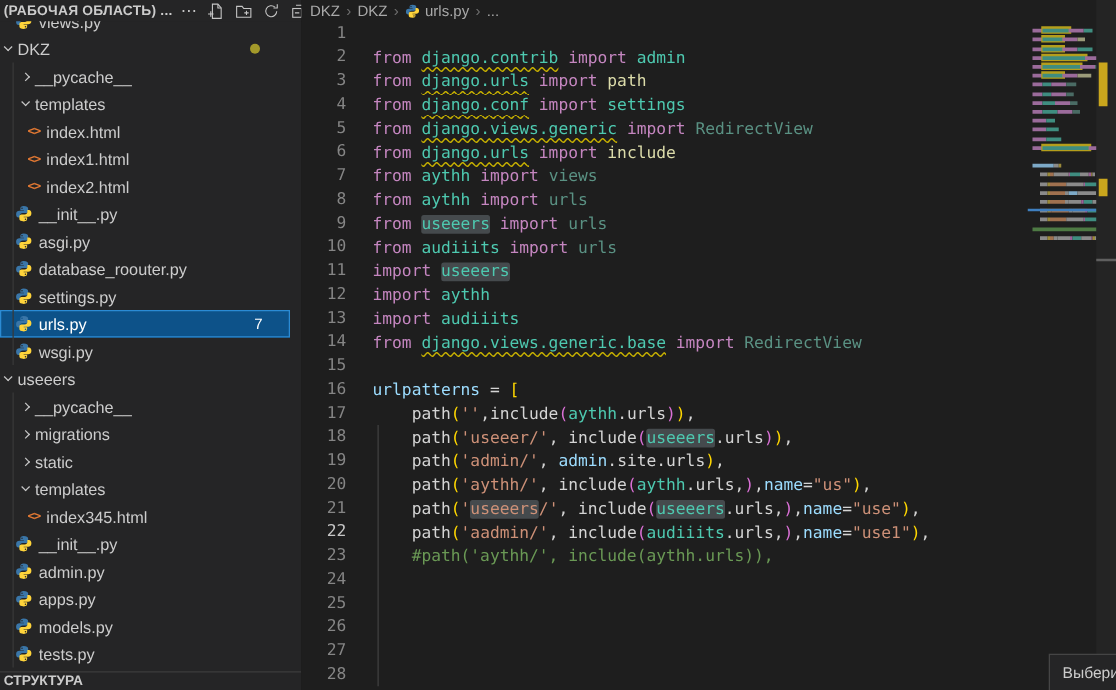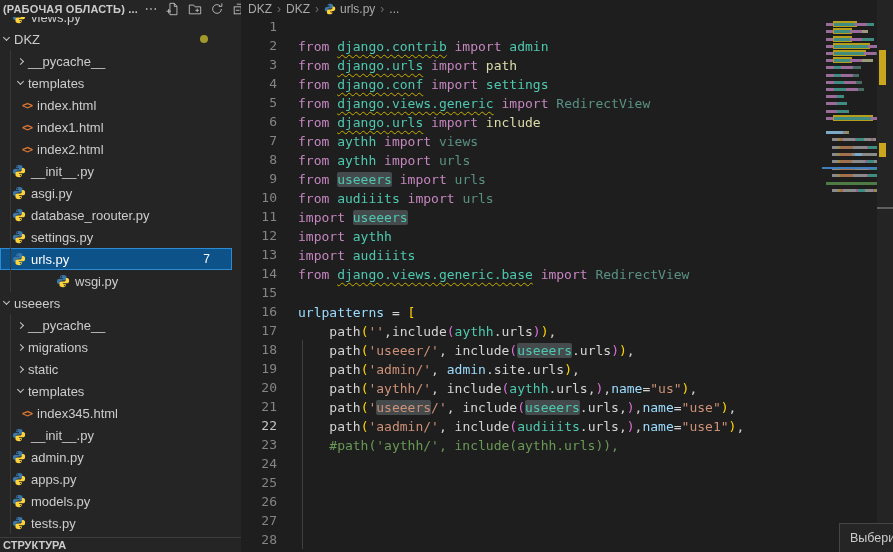--- a/index.html
+++ b/index.html
@@ -199,21 +199,21 @@
         <div class="trow sel" style="padding-left: 12px;">
           <span class="ticon pyicon">
             <svg viewBox="0 0 16 16">
               <path fill="#3a76a8" d="M7.9 1c-2.1 0-3 .9-3 2.1v1.6h3.2v.6H3.9C2.5 5.3 1 6 1 8.4c0 1.8.8 3 2.3 3H4.7V9.5c0-1.3 1.1-2.1 2.4-2.1h3c1.1 0 1.9-.9 1.9-2V3.1C12 1.9 10.6 1 7.9 1zM6.4 2.3a.7.7 0 1 1 0 1.4.7.7 0 0 1 0-1.4z"></path>
               <path fill="#ffd43b" d="M8.1 15c2.1 0 3-.9 3-2.1v-1.6H7.9v-.6h4.2c1.4 0 2.9-.7 2.9-3.1 0-1.8-.8-3-2.3-3H11.3v1.9c0 1.3-1.1 2.1-2.4 2.1h-3c-1.1 0-1.9.9-1.9 2v2.3C4 14.1 5.4 15 8.1 15zm1.5-1.3a.7.7 0 1 1 0-1.4.7.7 0 0 1 0 1.4z"></path>
             </svg>
           </span>
           <span class="tlabel">urls.py</span>
           <span class="tbadge">7</span>
         </div>
-        <div class="trow" style="padding-left: 12px; margin-left: 44px;">
+        <div class="trow" style="padding-left: 12px;">
           <span class="ticon pyicon">
             <svg viewBox="0 0 16 16">
               <path fill="#3a76a8" d="M7.9 1c-2.1 0-3 .9-3 2.1v1.6h3.2v.6H3.9C2.5 5.3 1 6 1 8.4c0 1.8.8 3 2.3 3H4.7V9.5c0-1.3 1.1-2.1 2.4-2.1h3c1.1 0 1.9-.9 1.9-2V3.1C12 1.9 10.6 1 7.9 1zM6.4 2.3a.7.7 0 1 1 0 1.4.7.7 0 0 1 0-1.4z"></path>
               <path fill="#ffd43b" d="M8.1 15c2.1 0 3-.9 3-2.1v-1.6H7.9v-.6h4.2c1.4 0 2.9-.7 2.9-3.1 0-1.8-.8-3-2.3-3H11.3v1.9c0 1.3-1.1 2.1-2.4 2.1h-3c-1.1 0-1.9.9-1.9 2v2.3C4 14.1 5.4 15 8.1 15zm1.5-1.3a.7.7 0 1 1 0-1.4.7.7 0 0 1 0 1.4z"></path>
             </svg>
           </span>
           <span class="tlabel">wsgi.py</span>
         </div>
         <div class="trow" style="padding-left: 4px;">
           <span class="chev open"></span>

